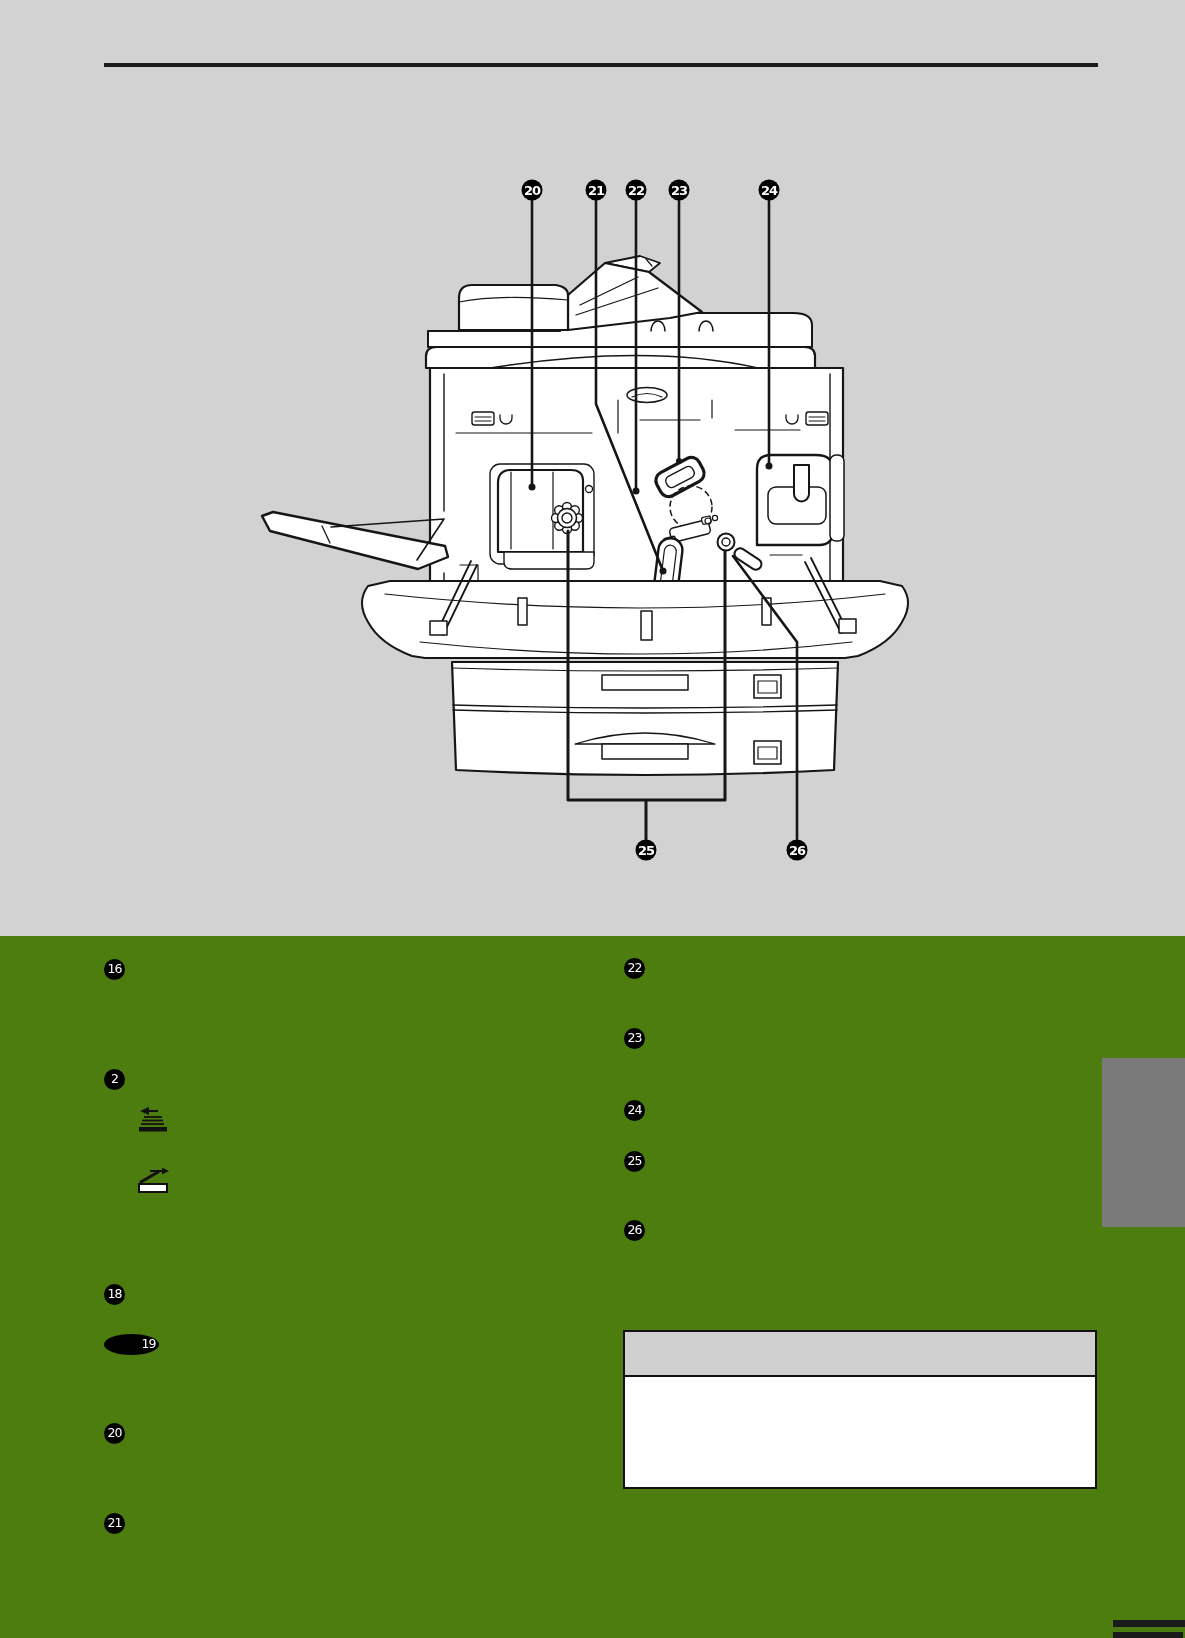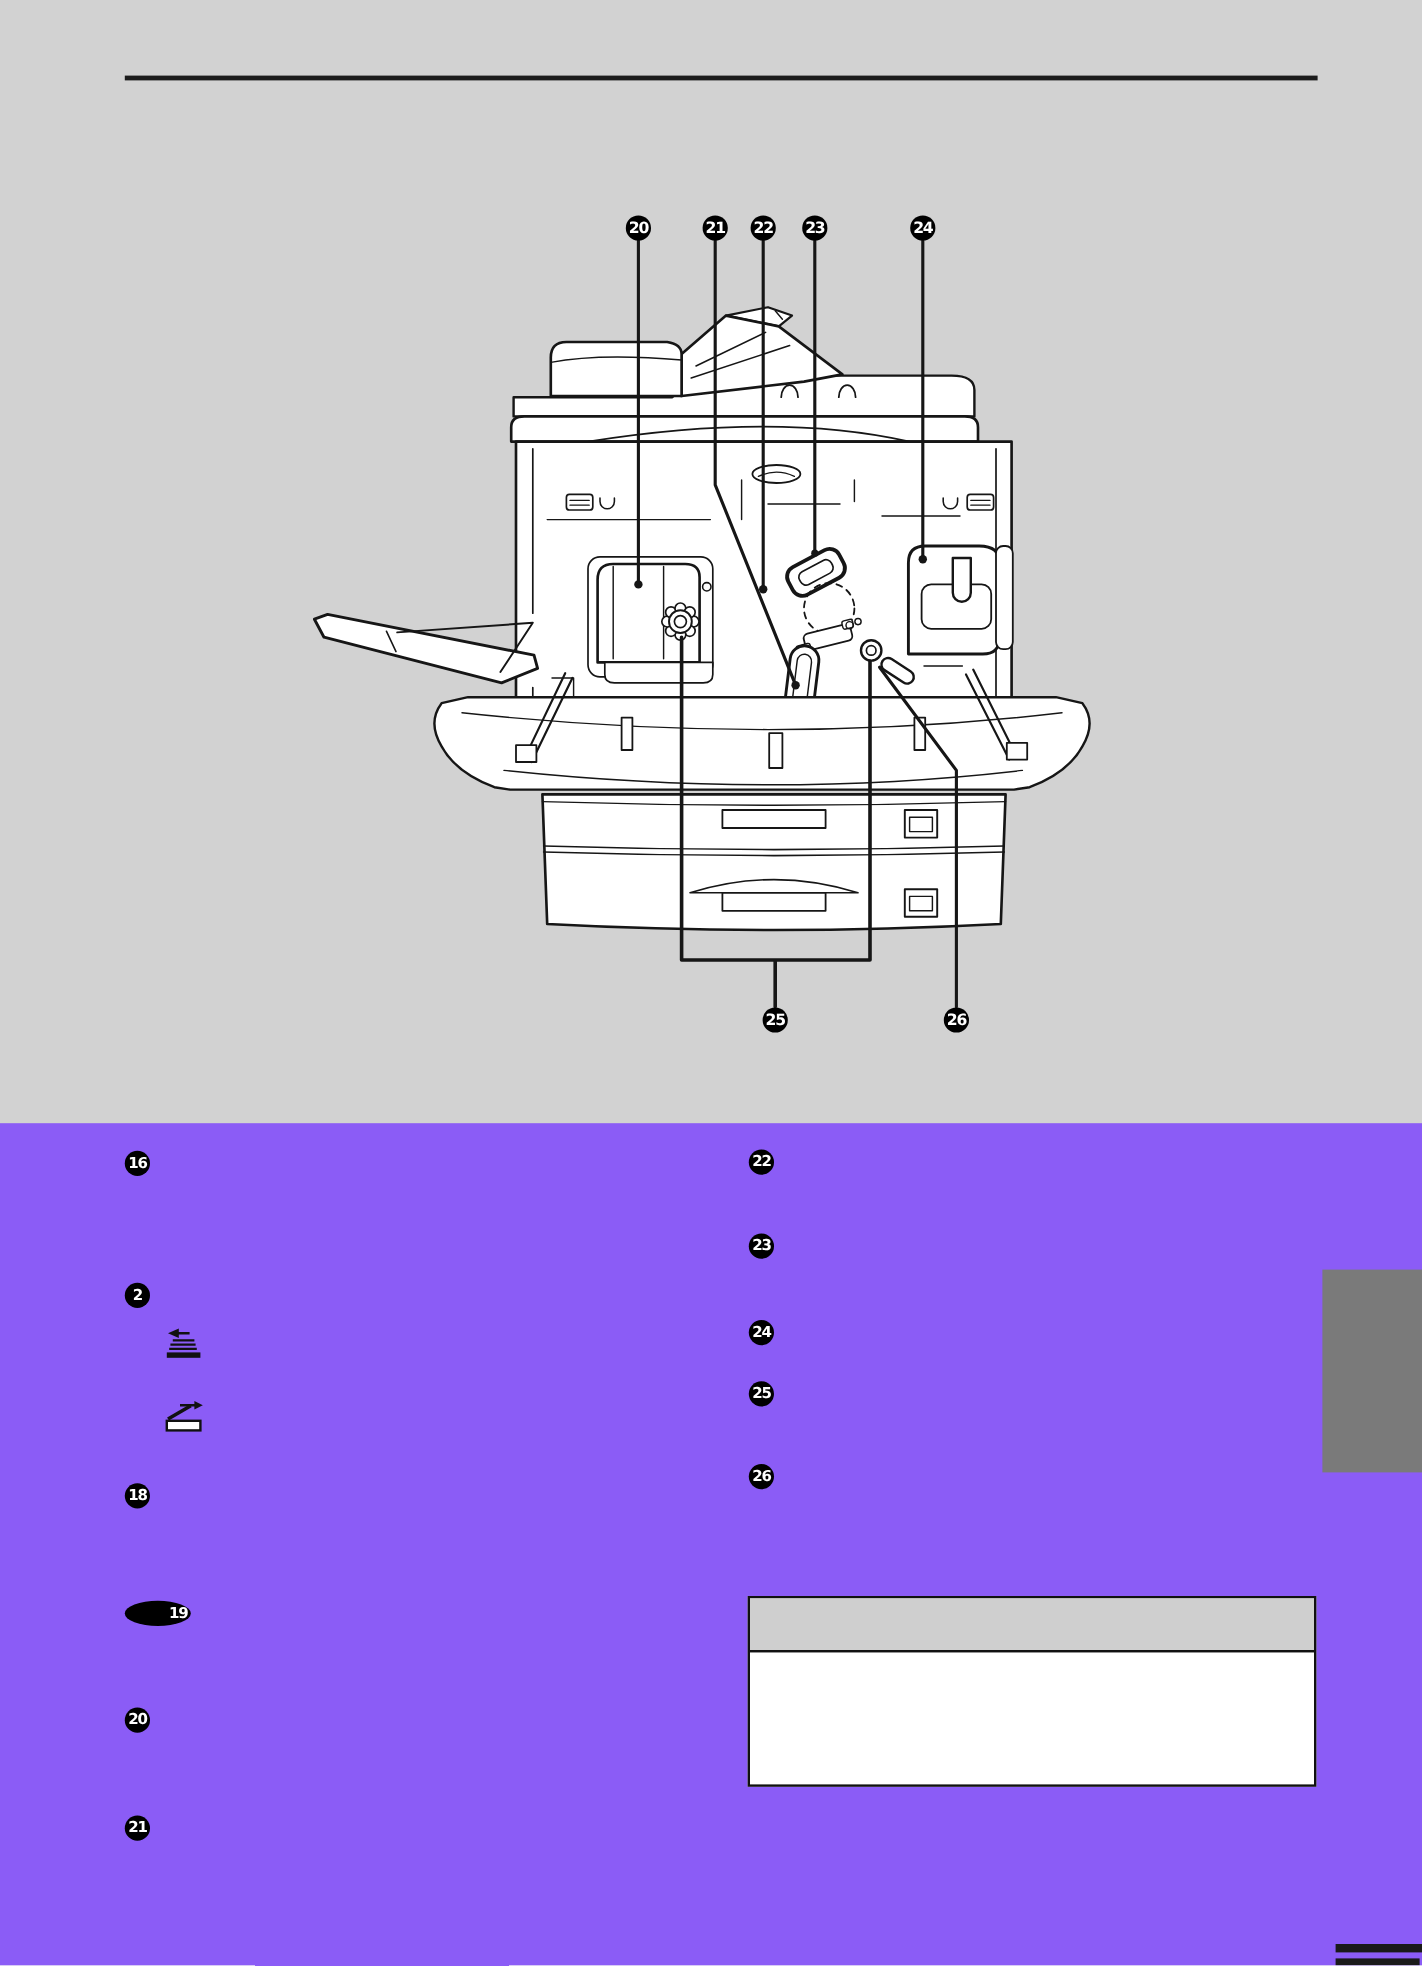--- a/index.html
+++ b/index.html
@@ -1,30 +1,30 @@
 <!DOCTYPE html>
 <html><head>
 <meta charset="utf-8">
 <style>
   html,body { margin:0; padding:0; background:#ffffff; }
   .page {
-    position:relative; width:1185px; height:1638px; background:#8b5cf6;
+    position:relative; width:1185px; height:1638px; background:#4d7c0f;
     font-family:"DejaVu Sans", sans-serif; overflow:hidden;
   }
   .banner { position:absolute; left:0; top:0; width:1185px; height:936px; background:#d2d2d2; }
   .top-rule { position:absolute; left:104px; top:63px; width:994px; height:4px; background:#1c1c1c; }
   .diagram-svg { position:absolute; left:0; top:0; width:1185px; height:1638px; }
   .badge {
     position:absolute; width:21px; height:21px; border-radius:50%; background:#000;
     color:#fff; display:flex; align-items:center; justify-content:center;
-    font-size:12.5px; font-weight:bold; letter-spacing:-1px; line-height:1;
+    font-size:12.5px; font-weight:normal; letter-spacing:-1px; line-height:1;
   }
   .b16 { left:104px; top:959px; }
   .b17 { left:104px; top:1069px; }
-  .b18 { left:104px; top:1236px; }
+  .b18 { left:104px; top:1284px; }
   .b19 { left:104px; top:1334px;padding-left:34px; }
   .b20 { left:104px; top:1423px; }
   .b21 { left:104px; top:1513px; }
   .b22 { left:624px; top:958px; }
   .b23 { left:624px; top:1028px; }
   .b24 { left:624px; top:1100px; }
   .b25 { left:624px; top:1151px; }
   .b26 { left:624px; top:1220px; }
   .icon-a { position:absolute; left:138px; top:1106px; }
   .icon-b { position:absolute; left:136px; top:1160px; }

